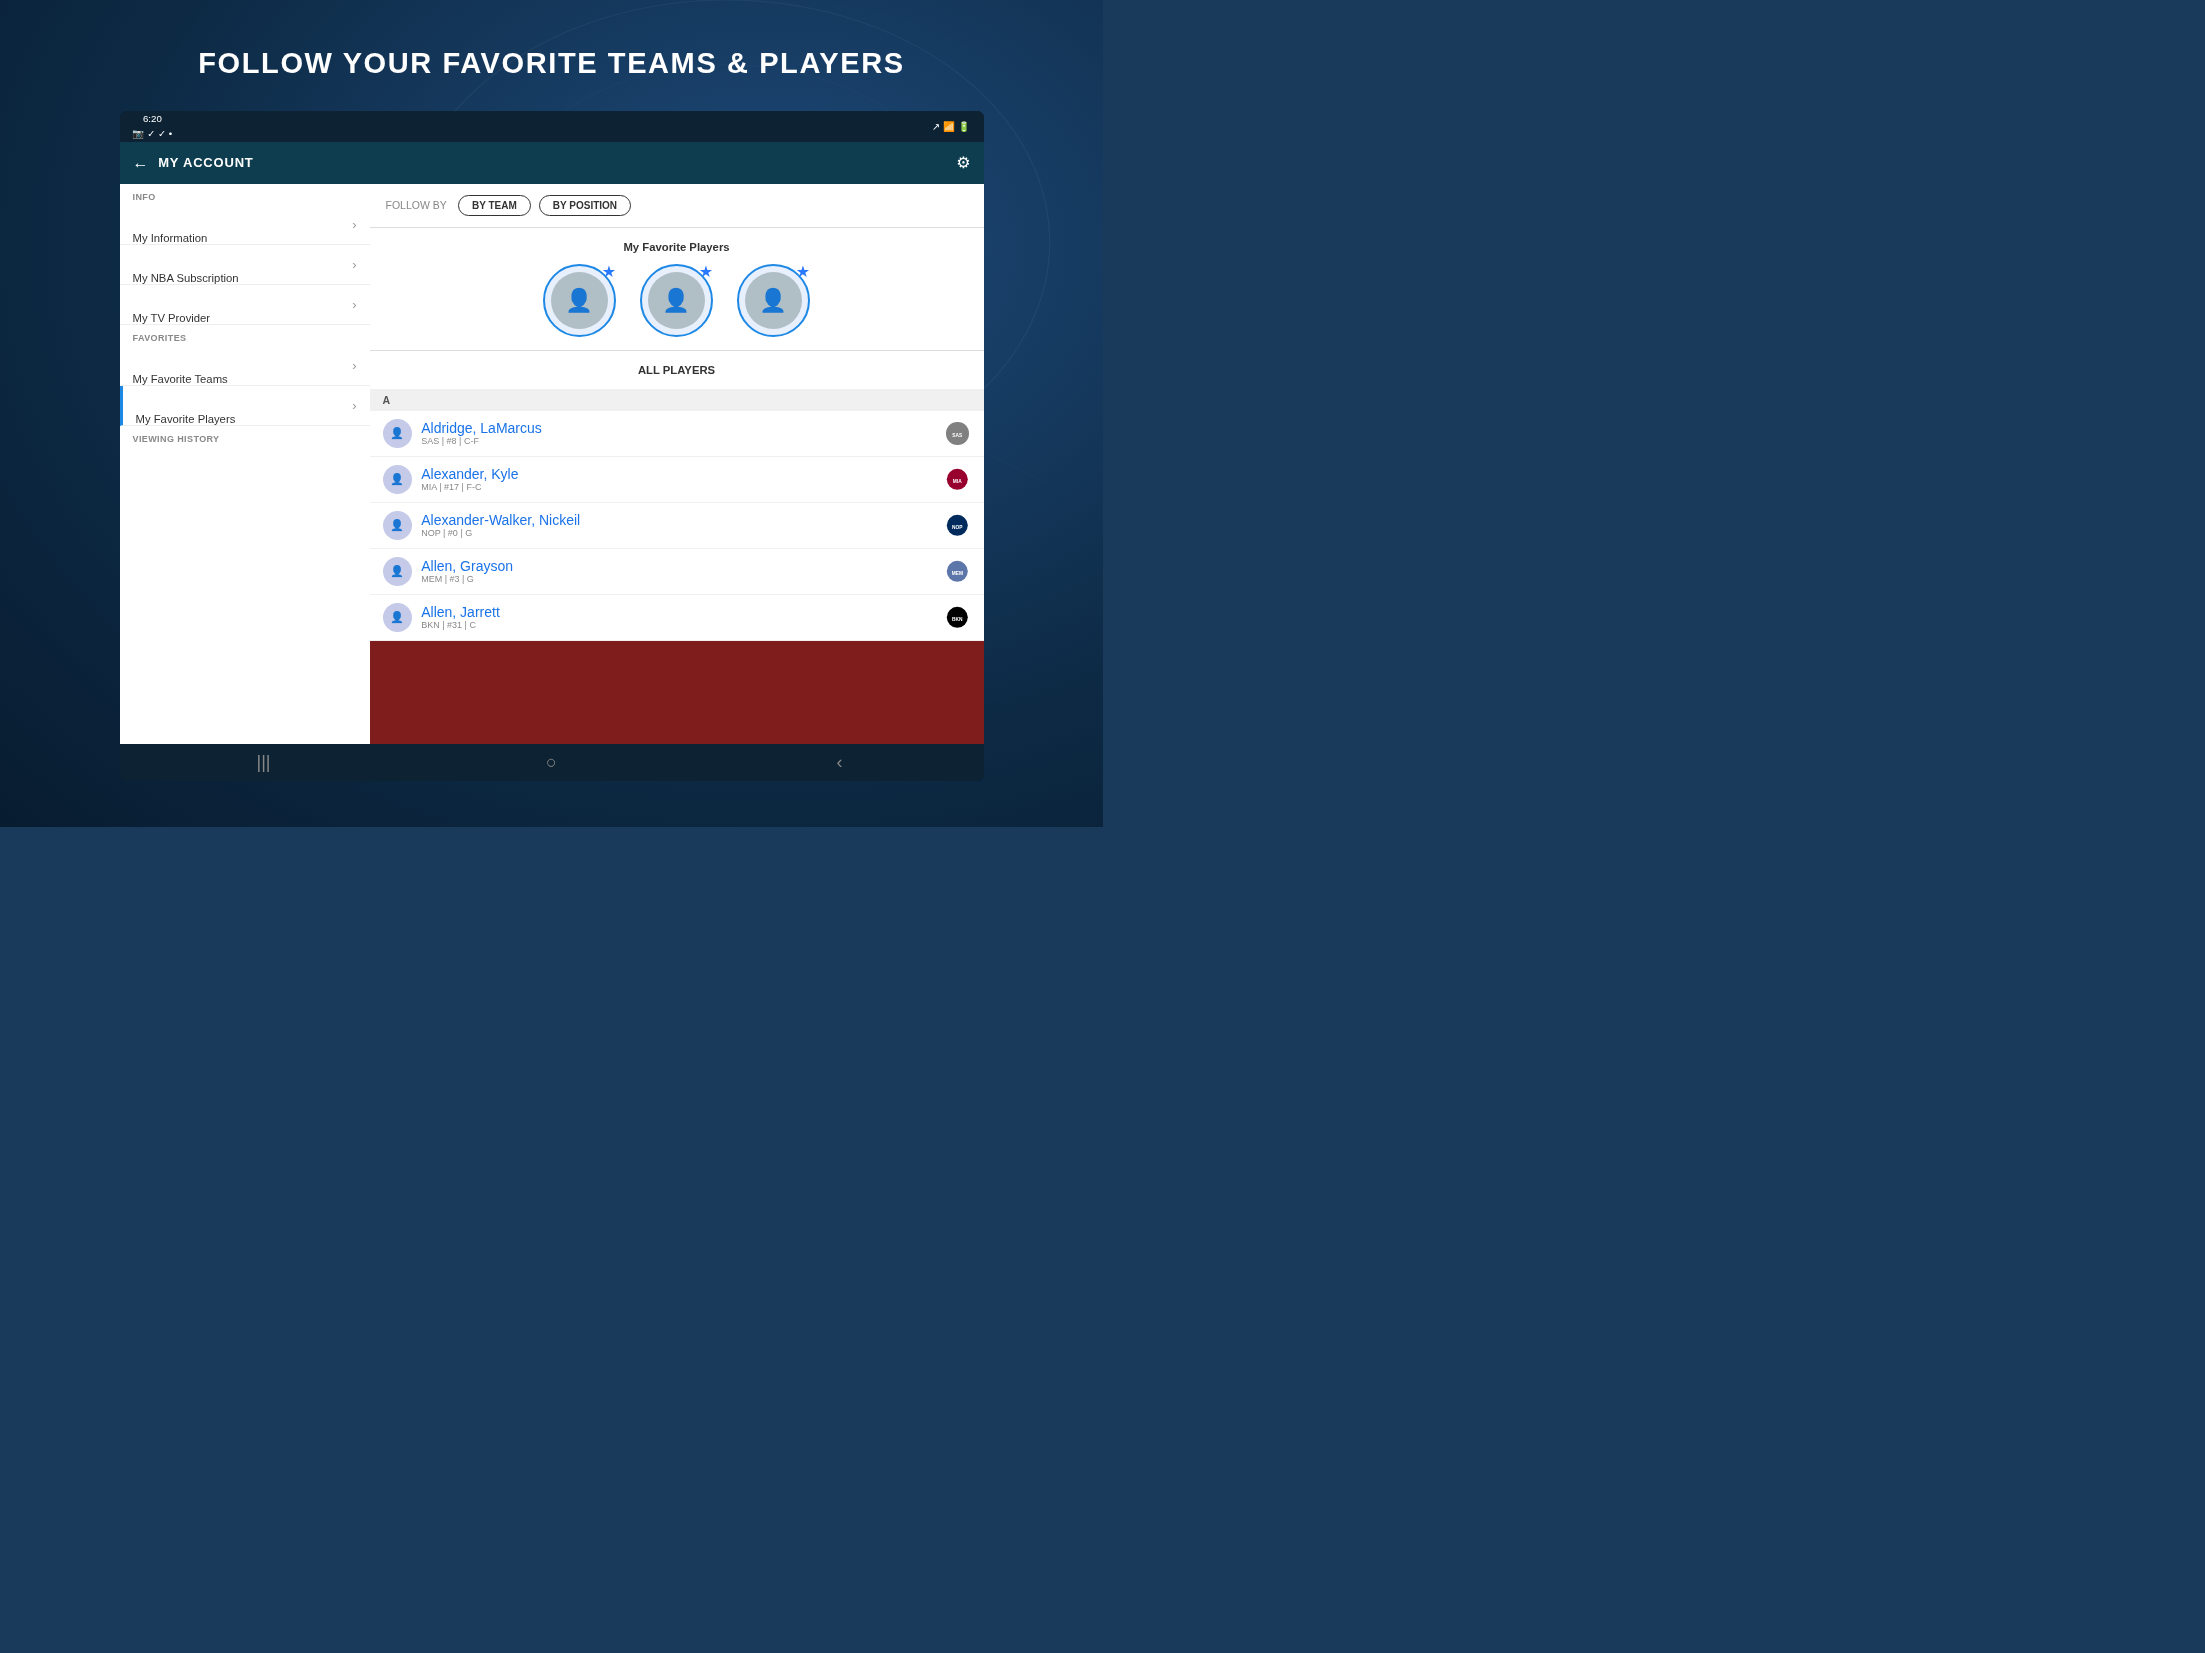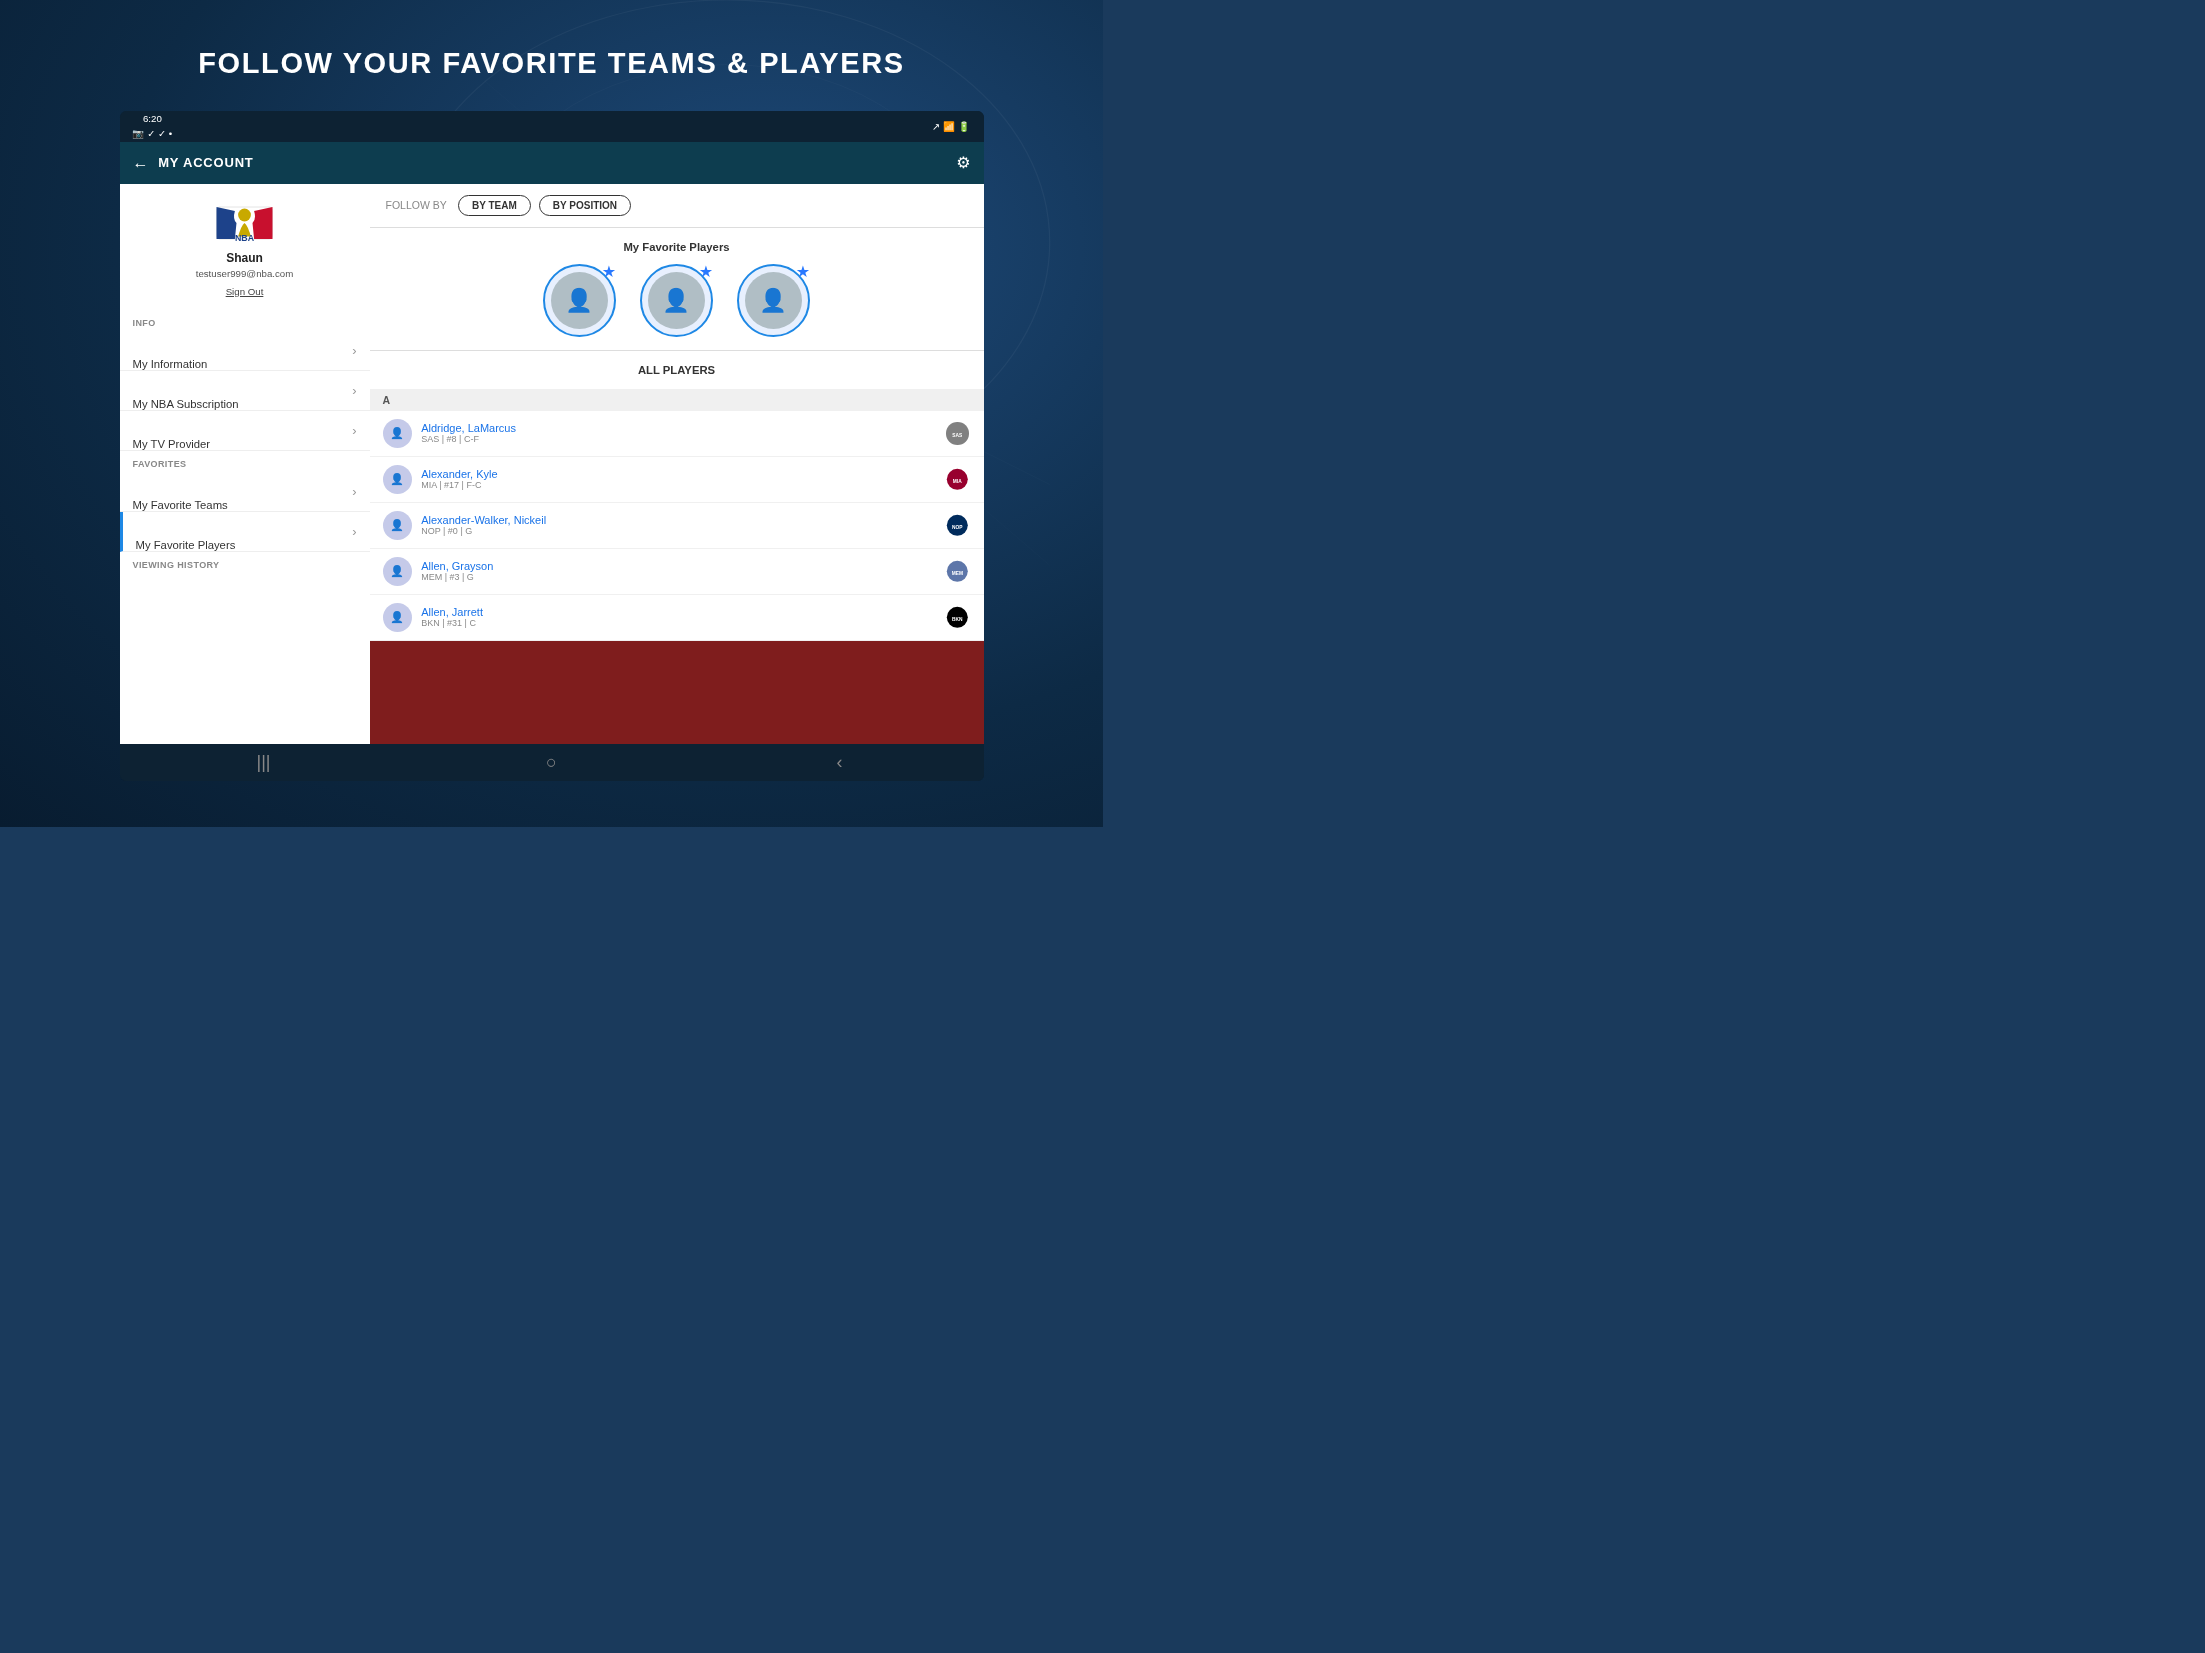--- a/index.html
+++ b/index.html
@@ -313,21 +313,21 @@
       display: flex;
       align-items: center;
       justify-content: center;
       font-size: 11.3px;
       color: #555;
     }
     .player-info {
       flex: 1;
     }
     .player-name {
-      font-size: 11px;
+      font-size: 14px;
       color: #1a73e8;
       font-weight: 500;
     }
     .player-meta {
       font-size: 9px;
       color: #888;
     }
     .team-logo {
       width: 26px;
       height: 26px;
@@ -399,40 +399,20 @@
     <div class="header-left">
       <span class="back-arrow">←</span>
       <span class="header-title">MY ACCOUNT</span>
     </div>
     <span class="gear-icon">⚙</span>
   </div>
 
   <div class="main-content">
 
     <div class="sidebar">
-      <div class="sidebar-profile">
-
-        <div class="nba-logo">
-          <svg class="nba-logo-svg" viewBox="0 0 80 50">
-
-            <rect x="5" y="5" width="70" height="40" rx="4" fill="white" stroke="#ddd" stroke-width="1"></rect>
-
-            <ellipse cx="40" cy="15" rx="8" ry="8" fill="#c8a900"></ellipse>
-            <path d="M32 42 Q36 28 40 25 Q44 28 48 42 Z" fill="#c8a900"></path>
-
-            <path d="M5 5 Q5 5 5 45 L28 45 L30 25 Q25 20 28 10 L5 5Z" fill="#1d428a" rx="4"></path>
-
-            <path d="M75 5 Q75 5 75 45 L52 45 L50 25 Q55 20 52 10 L75 5Z" fill="#c8102e" rx="4"></path>
-            <text x="40" y="48" text-anchor="middle" font-size="11" font-weight="900" fill="#1d428a" font-family="Arial">NBA</text>
-          </svg>
-        </div>
-        <span class="profile-name">Shaun</span>
-        <span class="profile-email">testuser999@nba.com</span>
-        <button class="sign-out">Sign Out</button>
-      </div>
 
       <div class="sidebar-section-label">INFO</div>
       <div class="sidebar-item">
         <span class="sidebar-item-text">My Information</span>
         <span class="chevron-right">›</span>
       </div>
       <div class="sidebar-item">
         <span class="sidebar-item-text">My NBA Subscription</span>
         <span class="chevron-right">›</span>
       </div>

